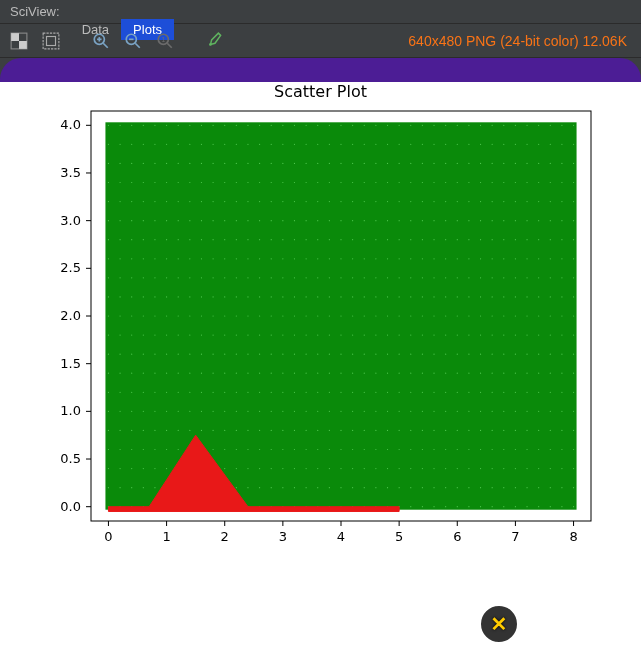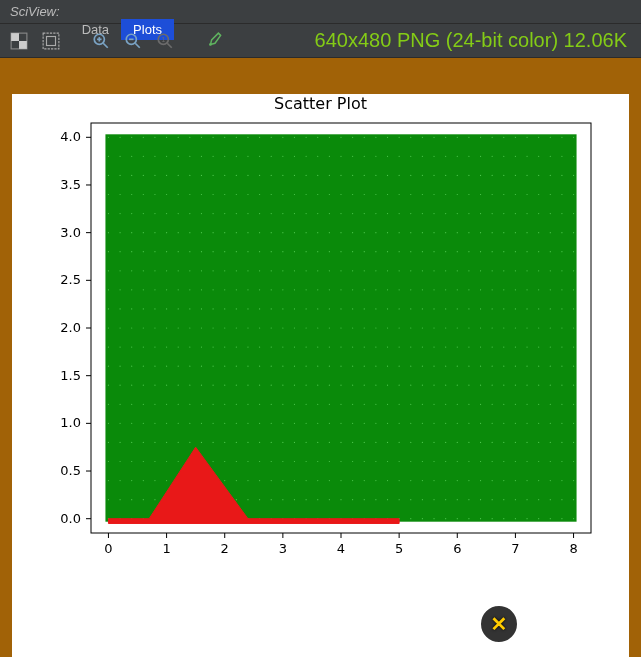--- a/index.html
+++ b/index.html
@@ -11,21 +11,21 @@
     color: #bbbbbb;
     overflow: hidden;
     position: relative;
   }
   .tabbar {
     display: flex; align-items: center;
     height: 24px;
     background: #3c3f41;
     border-bottom: 1px solid #2b2b2b;
   }
-  .tabbar .title { padding: 0 10px; color: #bbbbbb; font-style: italic; }
+  .tabbar .title { padding: 0 10px; color: #bbbbbb; }
   .tab {
     padding: 3px 12px;
     color: #bbbbbb;
     cursor: pointer;
     margin-top: 36px;
   }
   .tab.active {
     background: #1d4ed8;
     color: #ffffff;
   }
@@ -39,29 +39,29 @@
   }
   .tool-btn {
     width: 22px; height: 22px;
     display: flex; align-items: center; justify-content: center;
     color: #a9b7c6;
     cursor: pointer;
   }
   .tool-btn svg { width: 18px; height: 18px; }
   .status {
     margin-left: auto;
-    color: #84cc16;
-    font-size: 20px;
+    color: #f97316;
+    font-size: 14px;
     padding-right: 6px;
   }
   .canvas-area {
     position: absolute;
     top: 58px; left: 0; right: 0; bottom: 0;
-    background: #a16207;
-    padding: 12px;
+    background: #4c1d95;
+    border-radius: 21px;
   }
   .plot-wrap {
     width: 100%; height: 100%;
     background: #ffffff;
     position: relative;
   }
   .plot-title {
     text-align: center;
     font-family: "DejaVu Sans", Arial, sans-serif;
     font-size: 16px;

